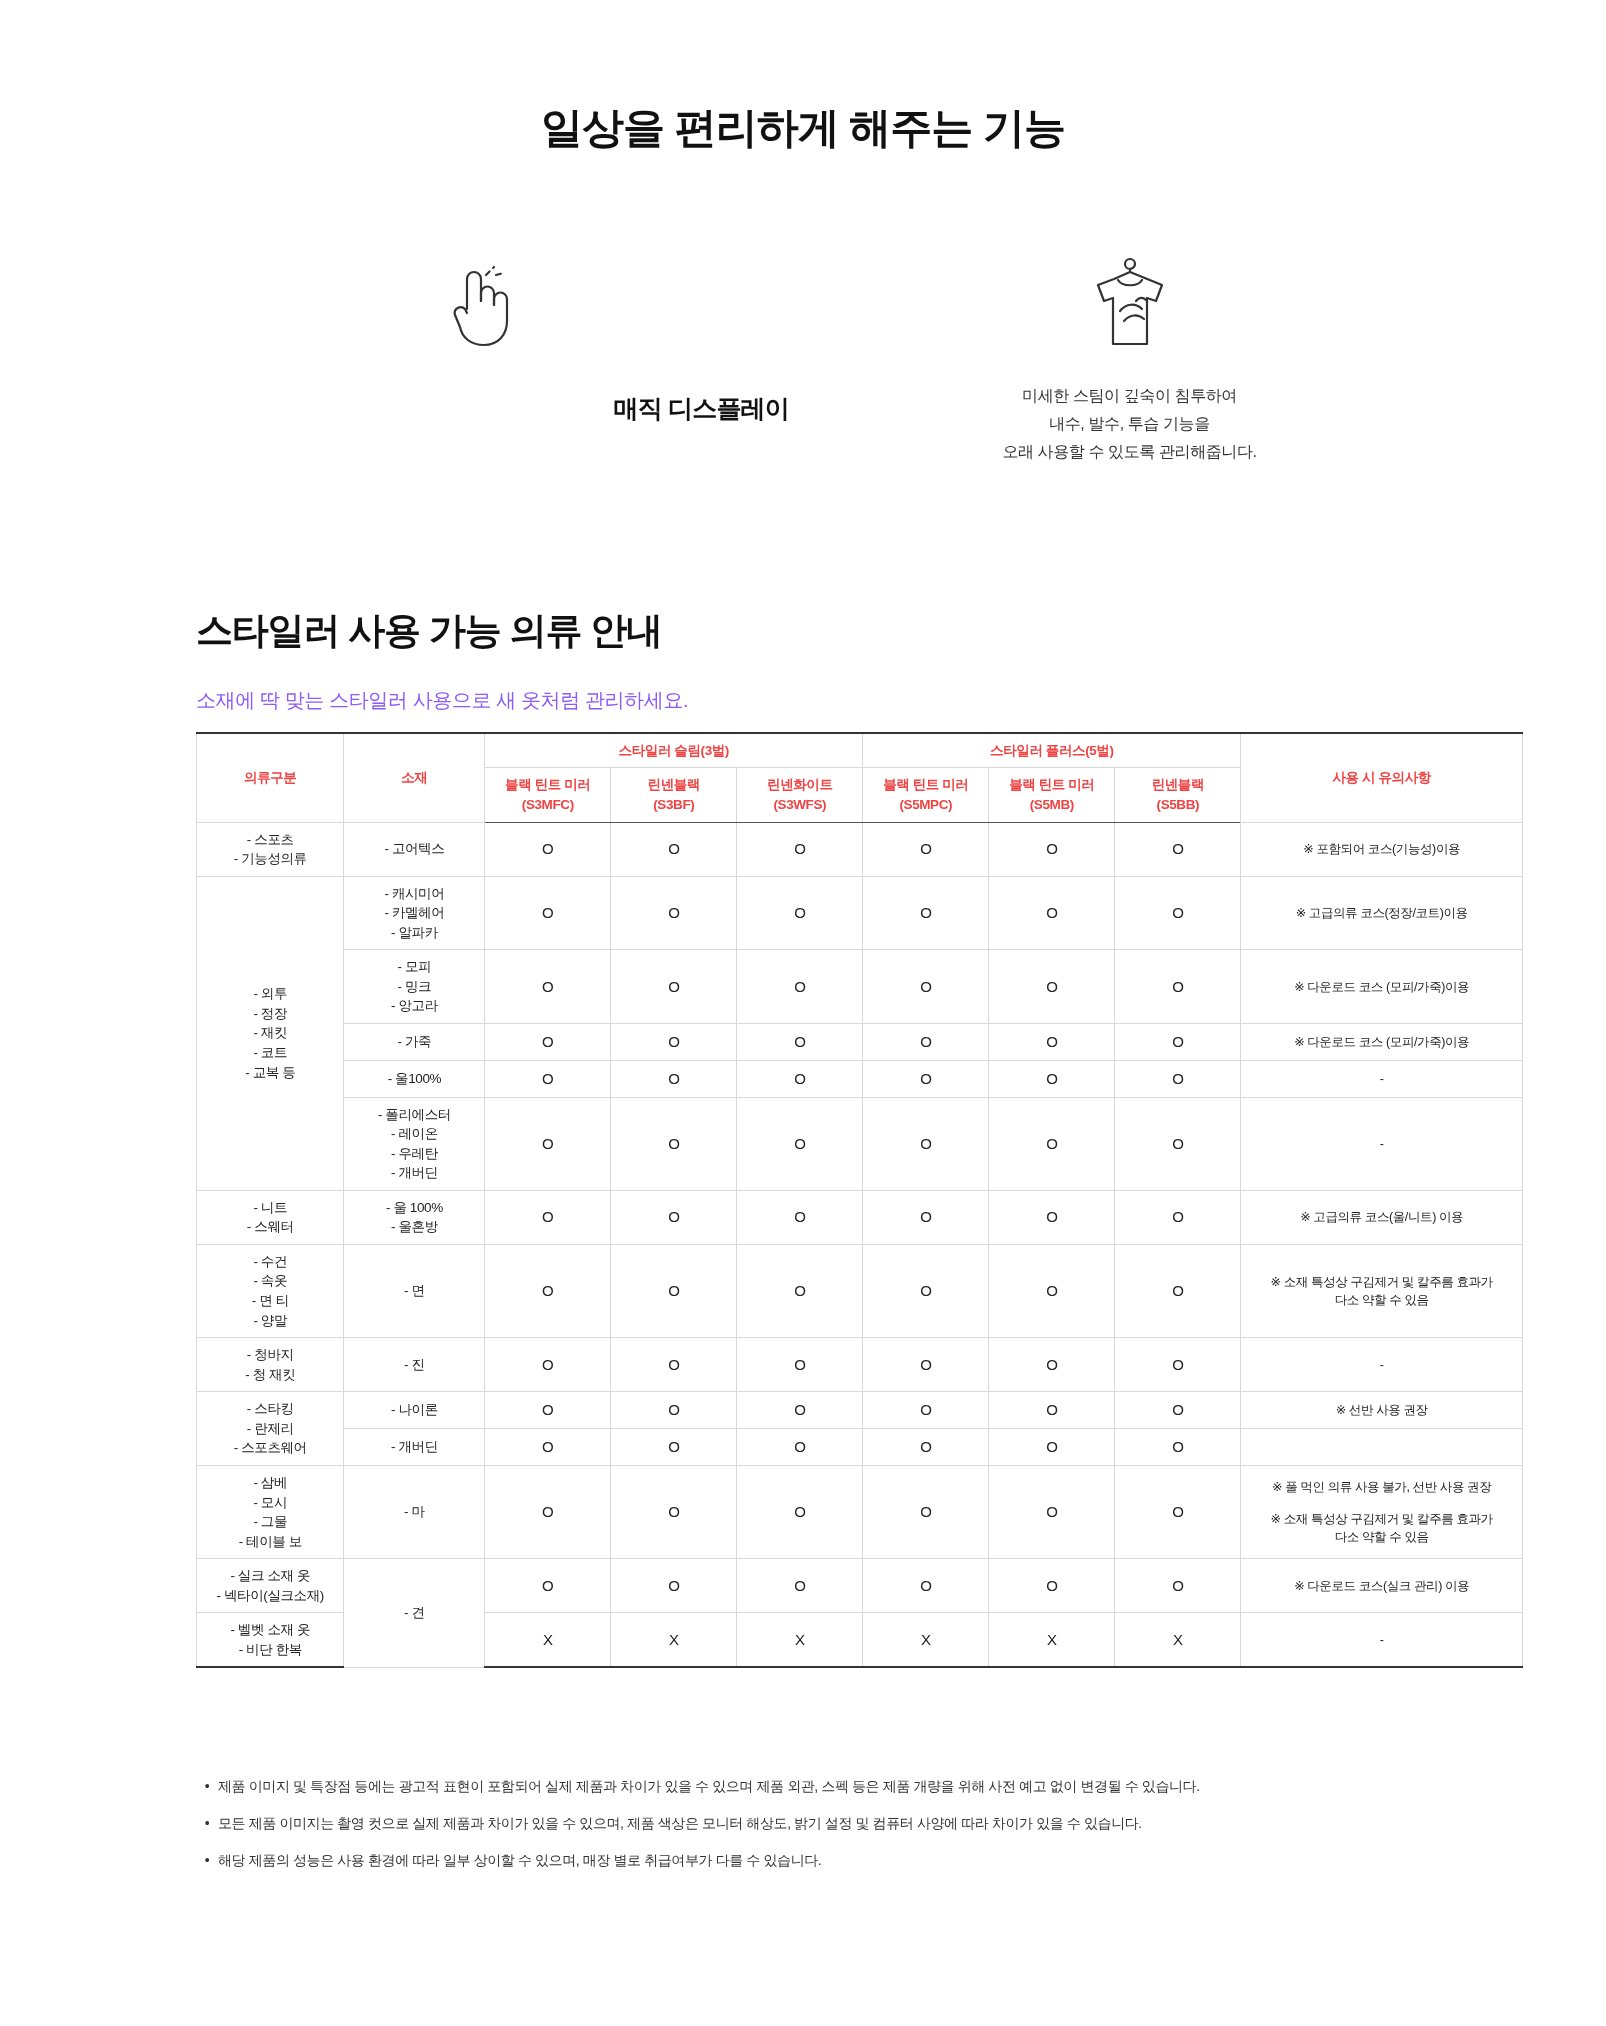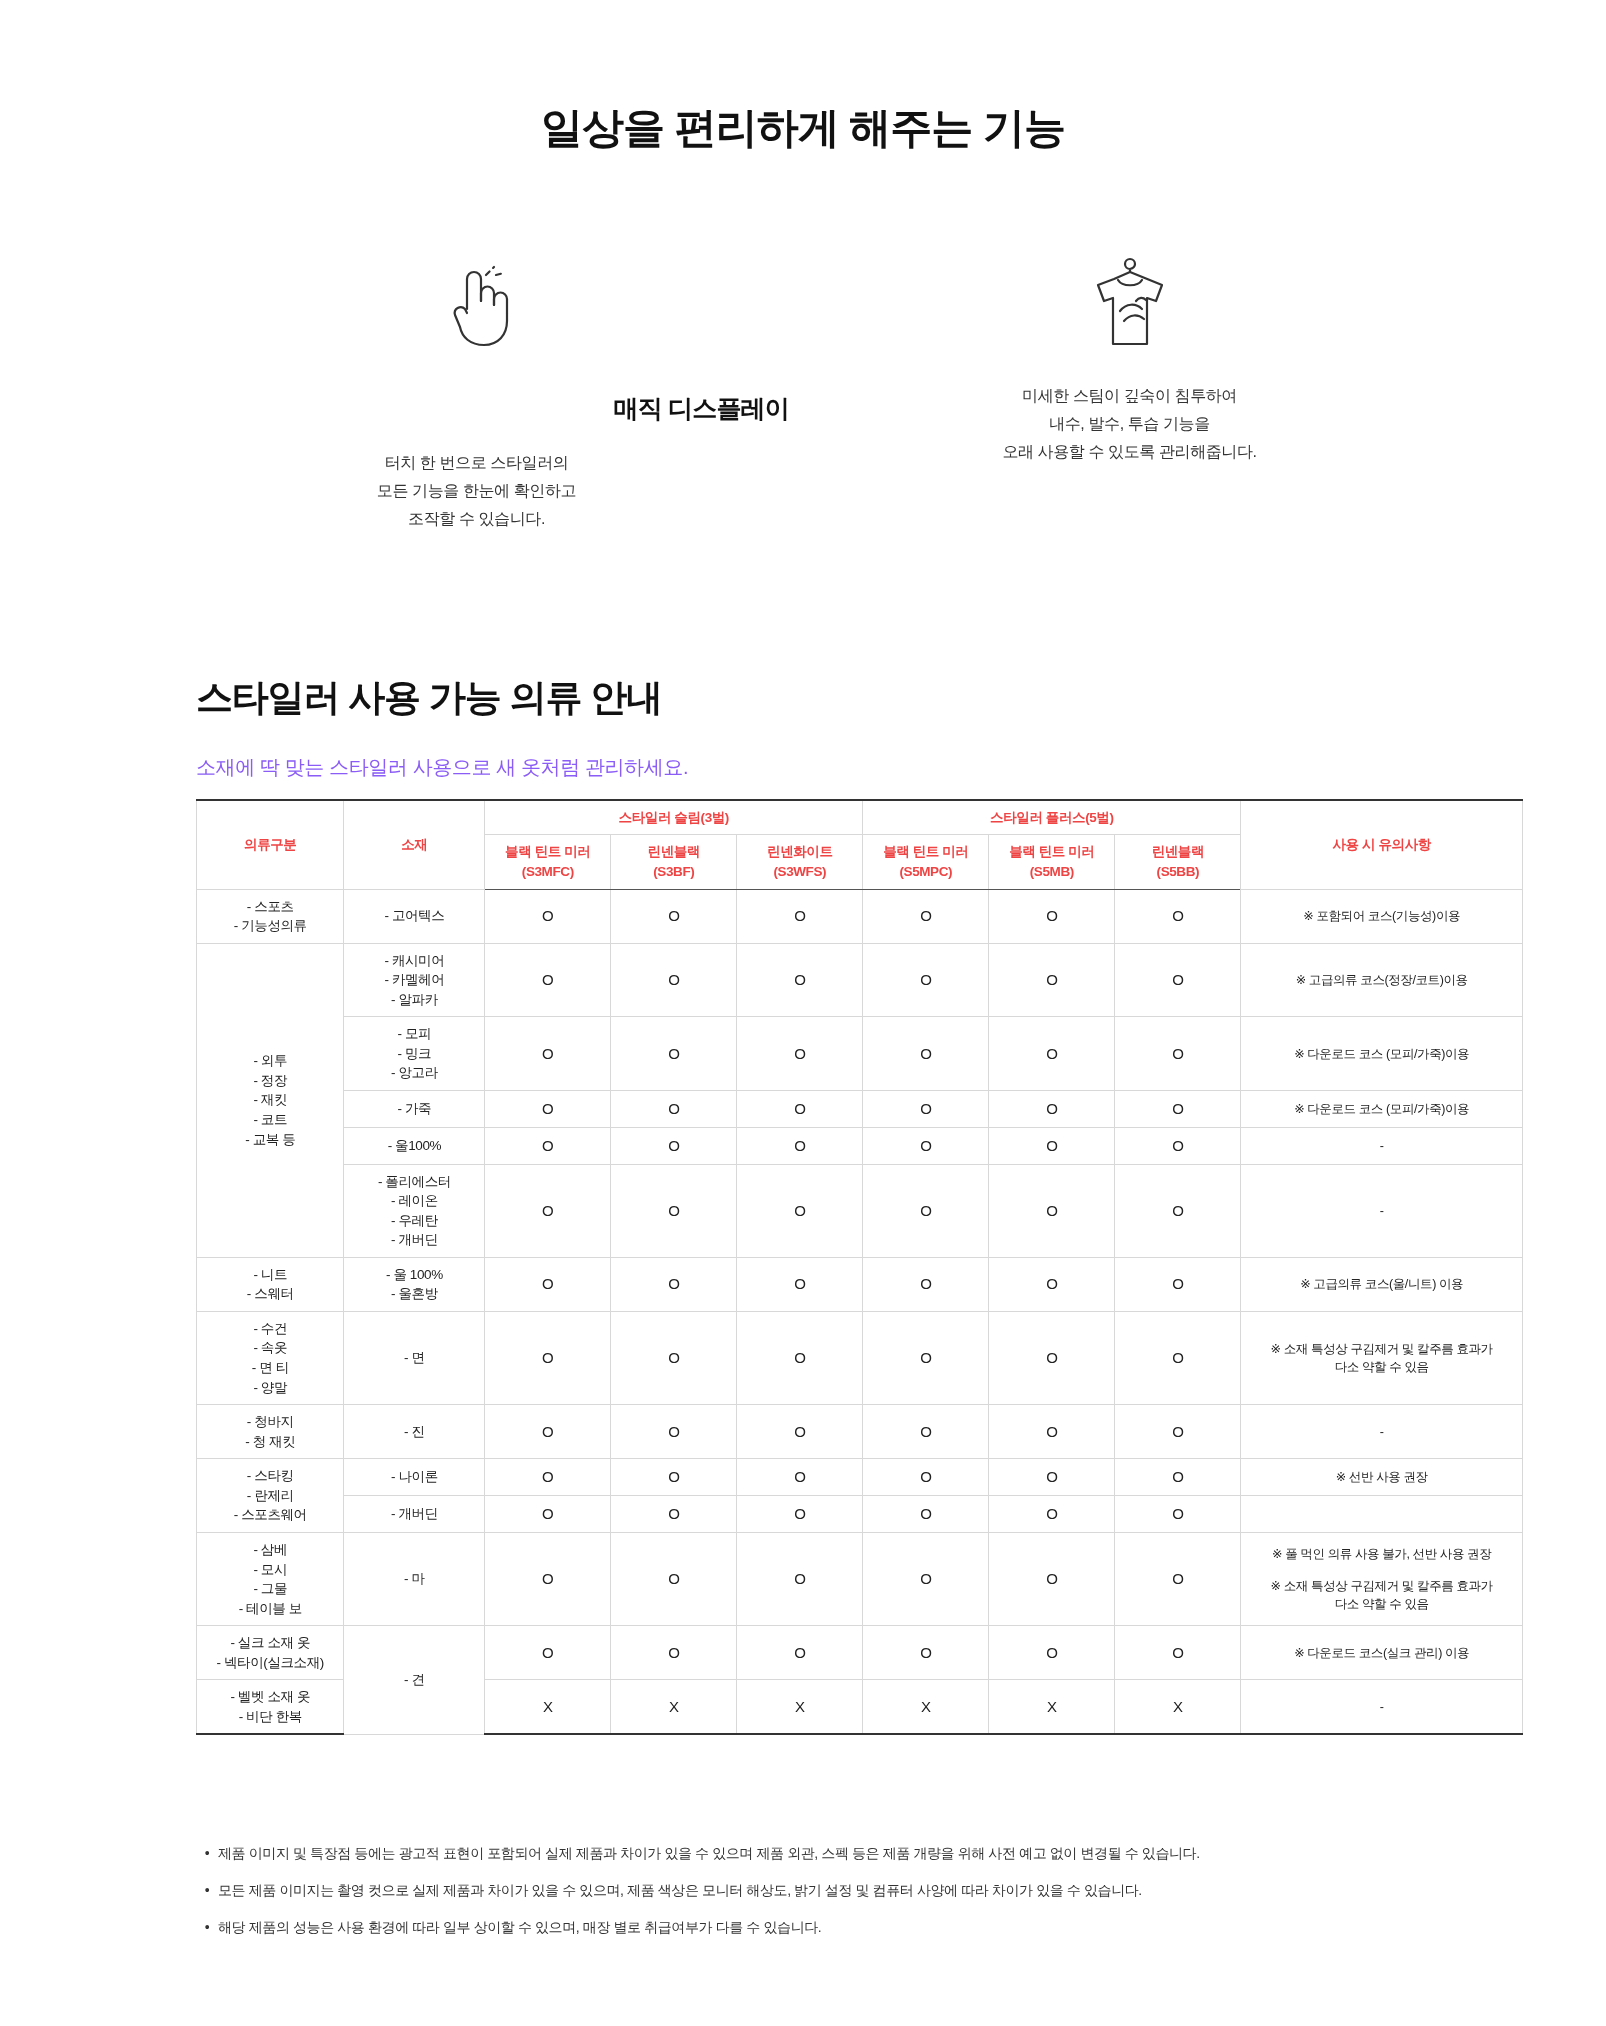--- a/index.html
+++ b/index.html
@@ -160,23 +160,20 @@
         <svg width="86" height="92" viewBox="0 0 86 92" fill="none" stroke="#333" stroke-width="2.2" stroke-linecap="round" stroke-linejoin="round">
           <path d="M33 52 L33 22 a7 7 0 0 1 14 0 L47 44"></path>
           <path d="M47 44 L47 36 a6.5 6.5 0 0 1 13 0 L60 48"></path>
           <path d="M60 48 L60 42 a6.5 6.5 0 0 1 13 0 L73 56"></path>
           <path d="M73 56 L73 64 c0 14 -9 24 -23 24 c-14 0 -22 -8 -24 -18 L21 58 a6 6 0 0 1 10 -6 L33 56"></path>
           <path d="M52 18 L60 10" stroke-dasharray="5 5"></path>
           <path d="M62 18 L70 16" stroke-dasharray="5 5"></path>
         </svg>
       </div>
       <div class="feature-title">매직 디스플레이</div>
-      <div class="feature-desc">터치 한 번으로 스타일러의
-모든 기능을 한눈에 확인하고
-조작할 수 있습니다.</div>
     </div>
 
 
     <div class="feature">
       <div class="feature-icon">
         <svg width="112" height="108" viewBox="0 0 112 108" fill="none" stroke="#333" stroke-width="2.2" stroke-linecap="round" stroke-linejoin="round">
           <path d="M56 20 a5 5 0 1 1 5 -5 c0 3.4 -2.6 4.4 -5 5 l0 3"></path>
           <path d="M56 23 L40 30 L24 36 l6 16 l9 -3 l0 46 h34 l0 -46 l9 3 l6 -16 L56 23 Z"></path>
           <path d="M44 31 c4 7 20 7 24 0"></path>
           <path d="M46 62 c6 -8 16 -8 22 -2"></path>

